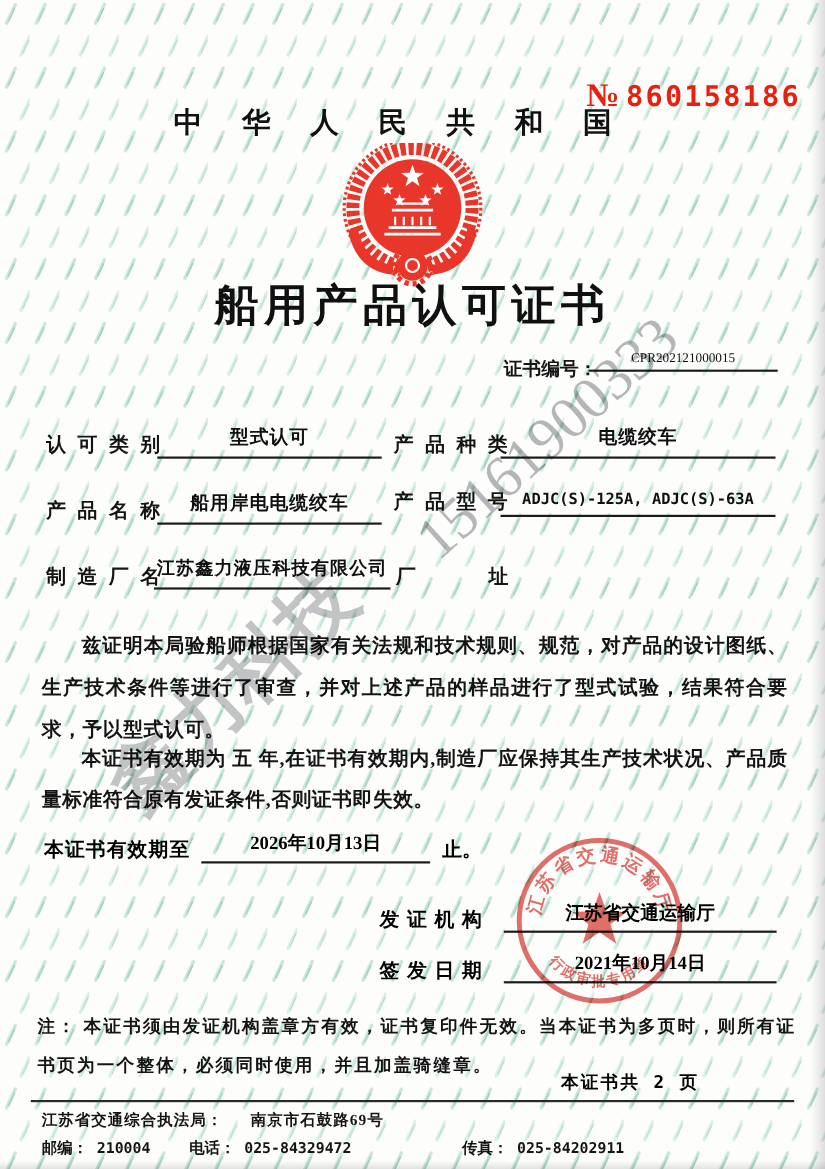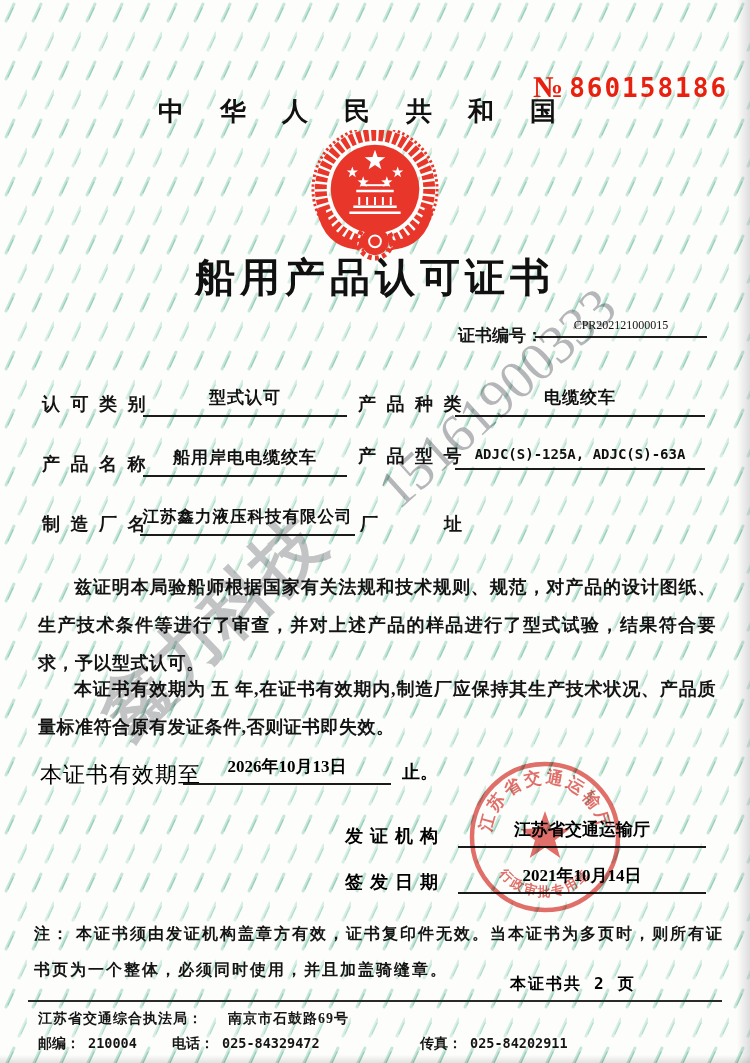--- a/index.html
+++ b/index.html
@@ -46,21 +46,21 @@
 
   .lbl-r3a{left:42px;top:512px;}
   .val-r3a{left:140px;top:506px;width:215px;font-size:16.5px;}
   .lbl-r3b{left:360px;top:512px;}
   .val-r3b{left:455px;top:506px;width:252px;font-size:16px;}
 
   .para{left:38px;width:678px;font-size:18px;line-height:38px;font-weight:600;color:#141414;text-indent:2em;text-align:justify;letter-spacing:.5px;z-index:2;}
   .para1{top:568px;}
   .para2{top:670px;}
 
-  .valid-label{left:40px;top:760px;font-size:22px;font-weight:normal;letter-spacing:1px;z-index:2;}
+  .valid-label{left:40px;top:760px;font-size:18px;font-weight:bold;letter-spacing:1px;z-index:2;}
   .valid-value{left:183px;top:755px;width:208px;padding-bottom:5px;font-size:17px;font-weight:bold;}
   .valid-suffix{left:402px;top:760px;font-size:18px;font-weight:bold;}
 
   .iss-lbl1{left:345px;top:824px;font-size:18px;font-weight:bold;letter-spacing:7px;z-index:2;}
   .iss-val1{left:458px;top:818px;width:248px;padding-bottom:5px;font-size:17px;font-weight:bold;}
   .iss-lbl2{left:345px;top:870px;font-size:18px;font-weight:bold;letter-spacing:7px;z-index:2;}
   .iss-val2{left:458px;top:864px;width:248px;padding-bottom:5px;font-size:17px;font-weight:bold;}
 
   .stamp{left:450px;top:742px;width:192px;height:192px;z-index:6;opacity:.85;mix-blend-mode:multiply;}
 

